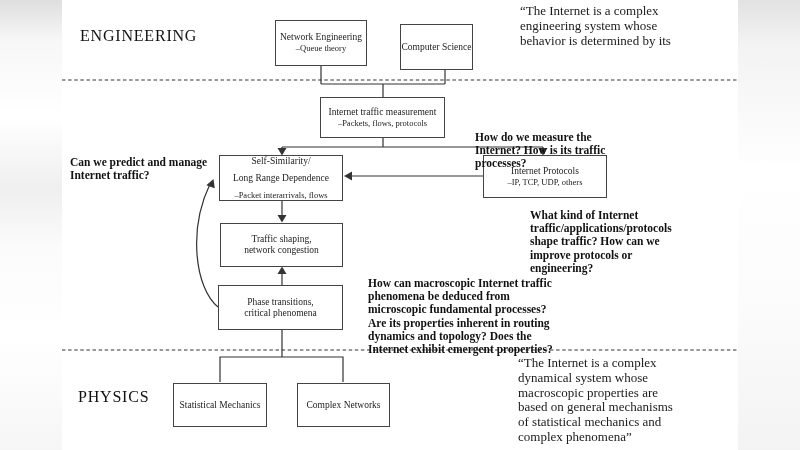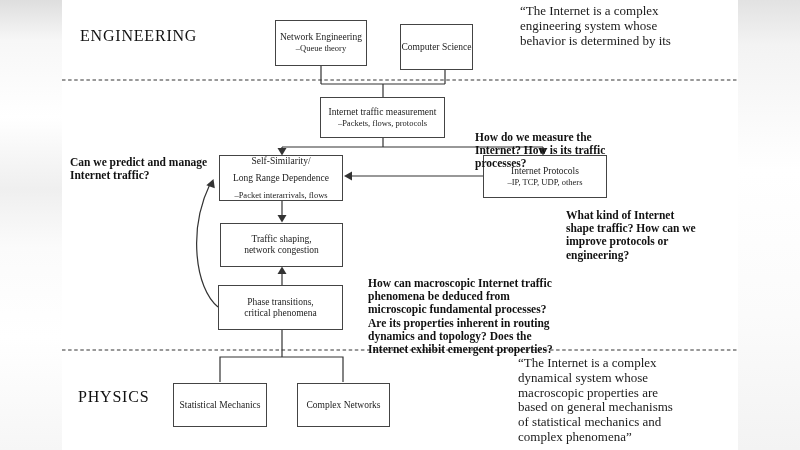--- a/index.html
+++ b/index.html
@@ -21,21 +21,21 @@
   .b-cs{left:400px;top:24px;width:73px;height:46px;}
   .b-meas{left:320px;top:97px;width:125px;height:41px;}
   .b-selfsim{left:219px;top:155px;width:124px;height:46px;line-height:10.5px;justify-content:space-between;}
   .b-proto{left:483px;top:155px;width:124px;height:43px;}
   .b-shape{left:220px;top:223px;width:123px;height:44px;}
   .b-phase{left:218px;top:285px;width:125px;height:45px;}
   .b-statmech{left:173px;top:383px;width:94px;height:44px;}
   .b-complex{left:297px;top:383px;width:93px;height:44px;}
   .q-predict{left:70px;top:156px;}
   .q-measure{left:475px;top:97px;margin-top:34px;}
-  .q-shape{left:530px;top:209px;margin-left:36px;}
+  .q-shape{left:530px;top:209px;}
   .q-emergent{left:368px;top:277px;}
   .quote-eng{left:520px;top:4px;}
   .quote-phys{left:518px;top:356px;}
   .lbl-eng{left:80px;top:27px;}
   .lbl-phys{left:78px;top:388px;}
 </style>
 </head>
 <body>
 
 <div id="stage">
@@ -119,20 +119,21 @@
   </div>
 
   <div class="q q-measure">
     <div>How do we measure the</div>
     <div>Internet? How is its traffic</div>
     <div>processes?</div>
   </div>
 
   <div class="q q-shape">
     <div>What kind of Internet</div>
+    <div>traffic/applications/protocols</div>
     <div>shape traffic? How can we</div>
     <div>improve protocols or</div>
     <div>engineering?</div>
   </div>
 
   <div class="q q-emergent">
     <div>How can macroscopic Internet traffic</div>
     <div>phenomena be deduced from</div>
     <div>microscopic fundamental processes?</div>
     <div>Are its properties inherent in routing</div>

